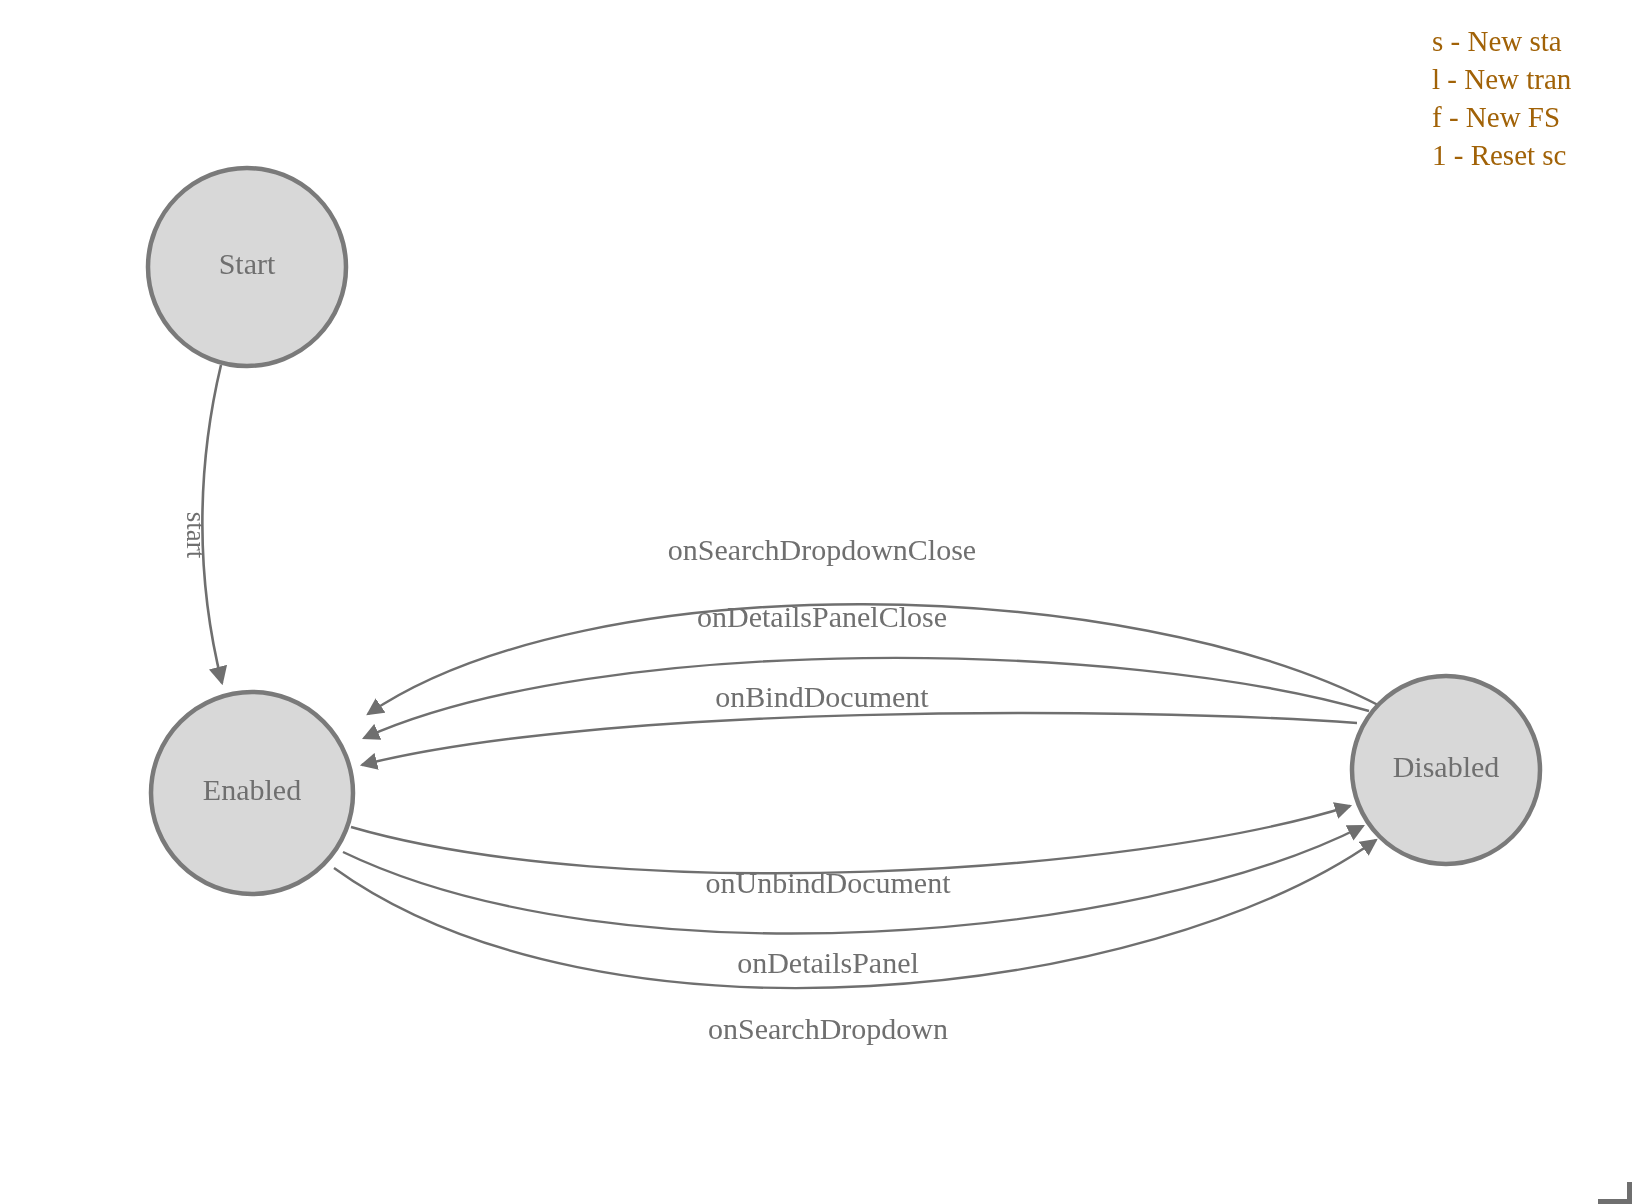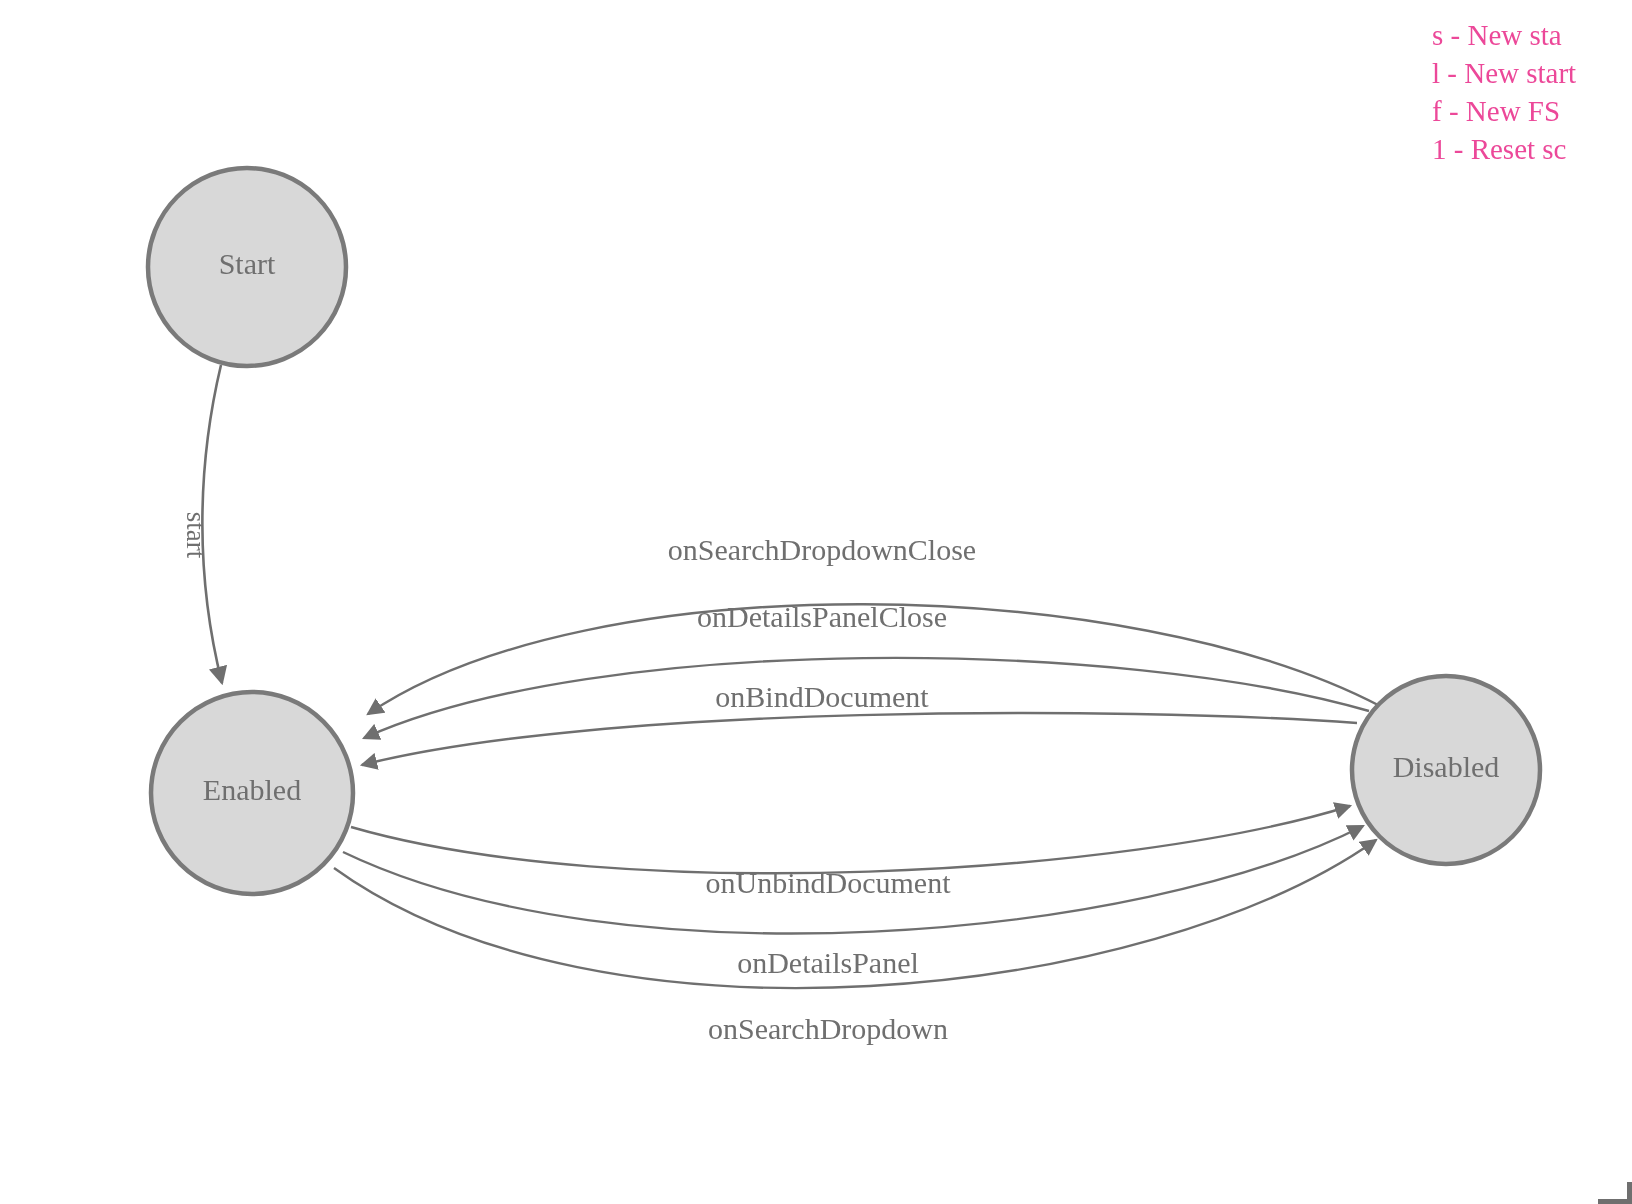--- a/index.html
+++ b/index.html
@@ -44,28 +44,28 @@
   .edge-label-rot {
     font-family: "Liberation Serif", "DejaVu Serif", serif;
     font-size: 27px;
     fill: #6f6f6f;
     text-anchor: middle;
     dominant-baseline: middle;
   }
   .help-text {
     position: absolute;
     right: 0;
-    top: 10px;
+    top: 16px;
     width: 200px;
     overflow: hidden;
     white-space: nowrap;
     font-family: "Liberation Serif", "DejaVu Serif", serif;
     font-size: 29px;
     line-height: 38px;
-    color: #ec4899;
+    color: #a16207;
     padding-top: 6px;
     box-sizing: border-box;
   }
   .help-line {
     white-space: nowrap;
     overflow: visible;
   }
   .corner-handle {
     position: absolute;
     right: 0;
@@ -144,21 +144,21 @@
     </g>
 
     <g>
       <circle cx="1446" cy="770" r="94" fill="#d8d8d8" stroke="#7a7a7a" stroke-width="4.5"></circle>
       <text class="node-label" x="1446" y="770">Disabled</text>
     </g>
   </svg>
 
   <div class="help-text">
     <div class="help-line">s - New sta</div>
-    <div class="help-line">l - New start</div>
+    <div class="help-line">l - New tran</div>
     <div class="help-line">f - New FS</div>
     <div class="help-line">1 - Reset sc</div>
   </div>
 
   <div class="corner-handle">
     <div class="bar-h"></div>
     <div class="bar-v"></div>
   </div>
 
 </div>

